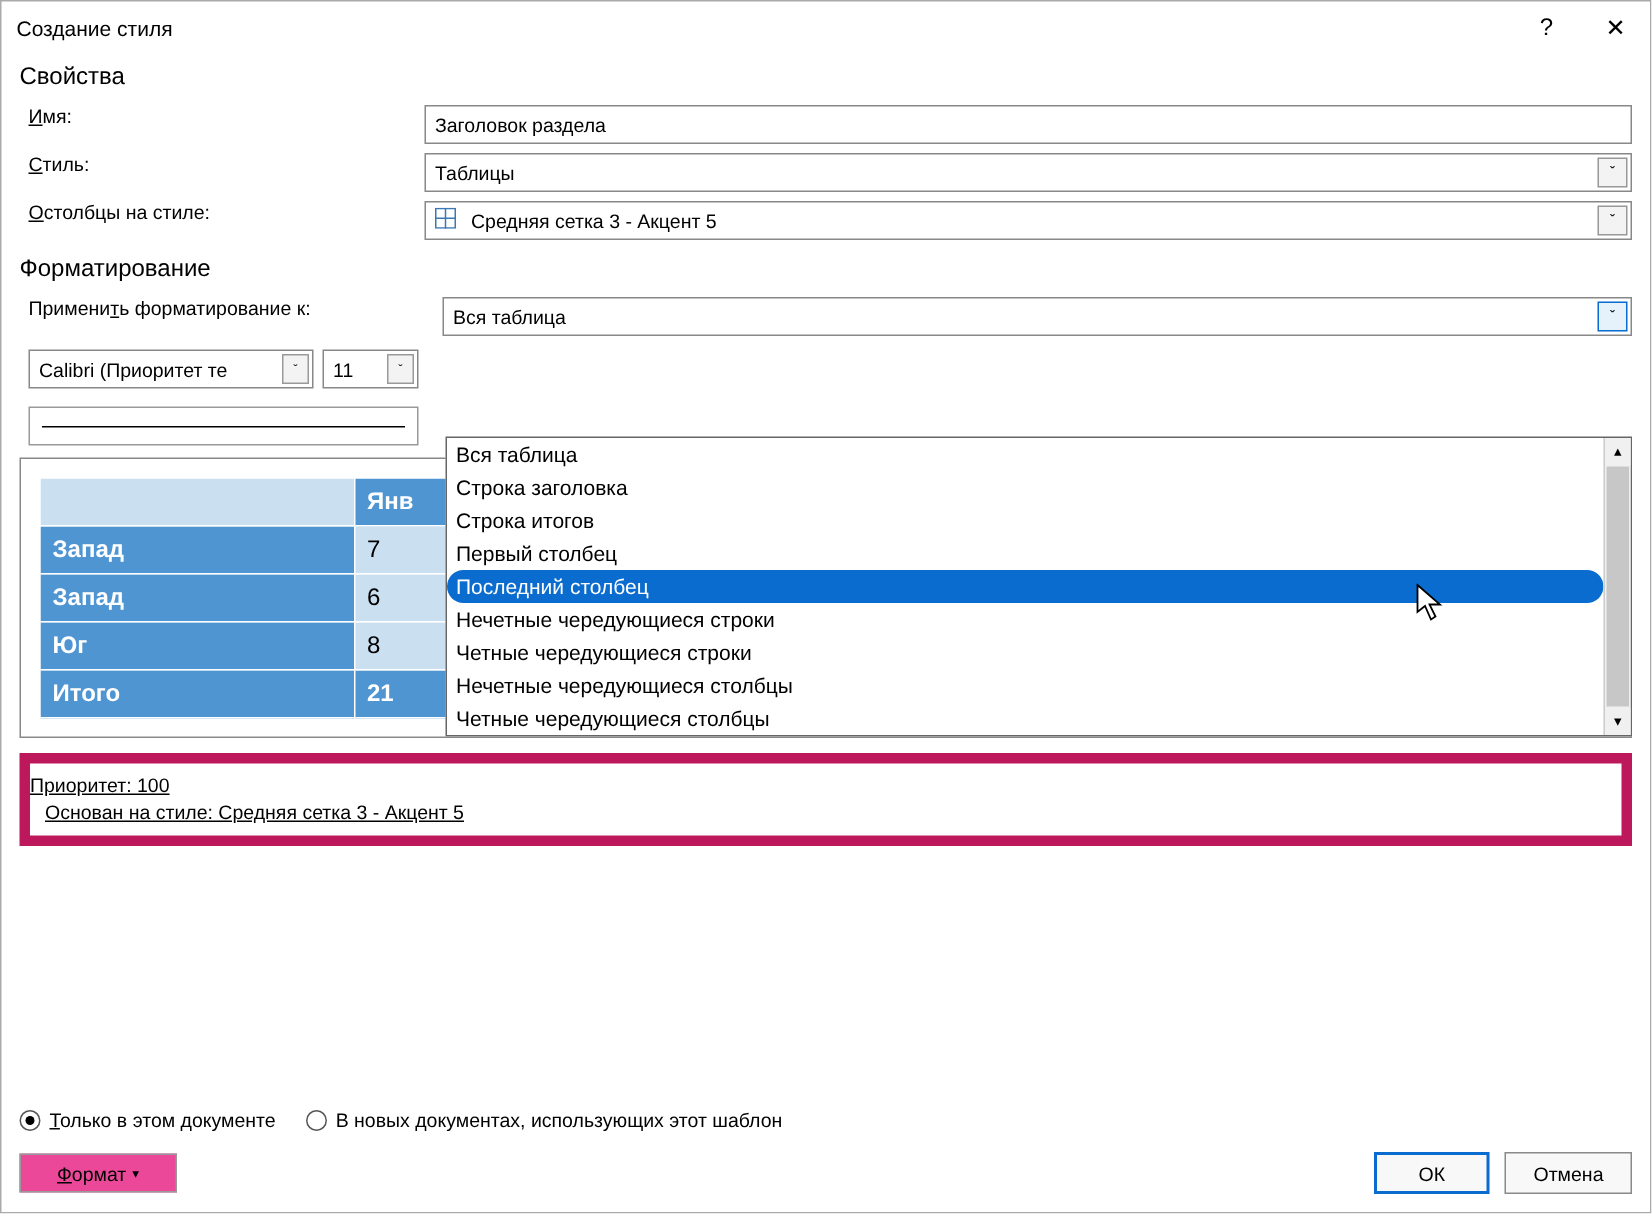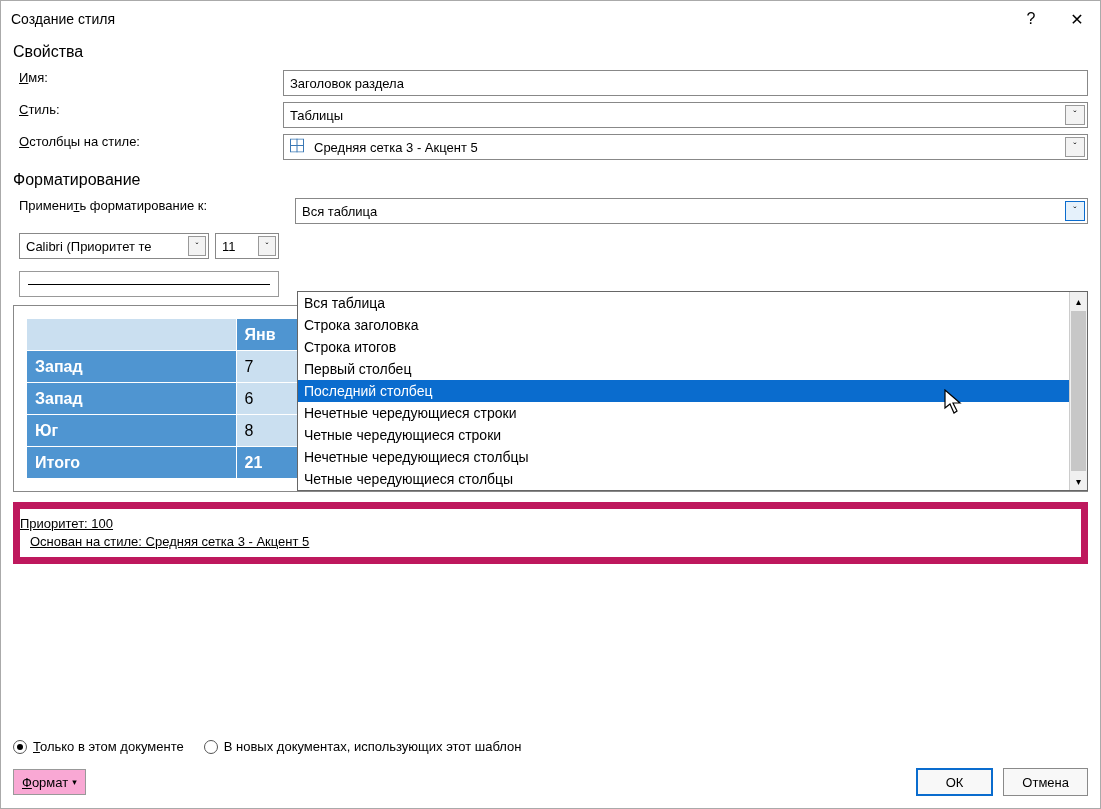--- a/index.html
+++ b/index.html
@@ -129,20 +129,21 @@
   .dropdown-list { flex:1; }
   .dd-item {
     padding: 1px 6px;
     font-size: 14px;
     white-space: nowrap;
     line-height: 20px;
   }
   .dd-item.selected {
     background: #0a6cce;
     color: #fff;
+    border-radius: 11px;
   }
   .scrollbar {
     width: 18px;
     background: #f0f0f0;
     border-left: 1px solid #ccc;
     display:flex; flex-direction:column;
   }
   .scrollbtn {
     height: 18px;
     display:flex;align-items:center;justify-content:center;
@@ -205,24 +206,24 @@
     height:28px; padding:0 18px;
     border:1px solid #8a8a8a;
     background:#f8f8f8;
     font:inherit;
     display:flex; align-items:center; justify-content:center;
     cursor: default;
   }
   .btn.primary { border:2px solid #0a6cce; padding:0 28px; }
   .format-menu-btn {
     display:flex;align-items:center; gap:4px;
-    padding:0 8px;
+    padding:0 24px;
     height:26px;
     border:1px solid #999;
-    background:#f9a8d4;
+    background:#ec4899;
   }
   .spacer { flex:1; }
   svg.table-icon { width:14px; height:14px; }
 </style>
 </head>
 <body>
 
 <div class="window">
 
   <div class="titlebar">

